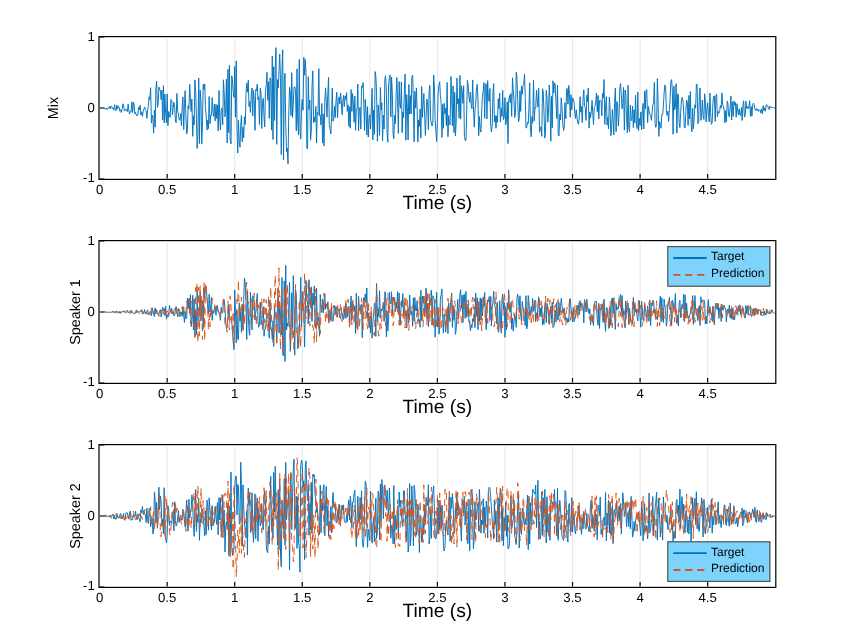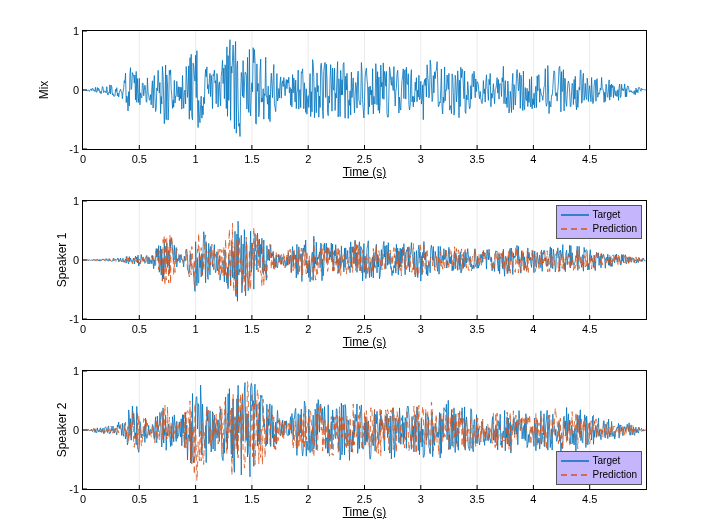--- a/index.html
+++ b/index.html
@@ -38,40 +38,39 @@
     transform: translateY(-50%) rotate(-90deg);
     transform-origin: center;
     white-space: nowrap;
     font-size: 12px;
   }
   .xlabel {
     position: absolute;
     left: 50%;
     bottom: -30px;
     transform: translateX(-50%);
-    font-size: 12px;
-    text-decoration: underline;
+    font-size: 16px;
   }
   .ytick {
     position: absolute;
     left: -24px;
     width: 20px;
     text-align: right;
     font-size: 11px;
     transform: translateY(-50%);
   }
   .xtick {
     position: absolute;
     bottom: -16px;
     transform: translateX(-50%);
     font-size: 11px;
   }
   .legend {
     position: absolute;
-    background: #c4b5fd;
+    background: #7dd3fc;
     border: 1px solid #555;
     font-size: 10px;
     padding: 2px 4px;
     line-height: 14px;
   }
   .legend .row {
     display: flex;
     align-items: center;
     gap: 4px;
   }

